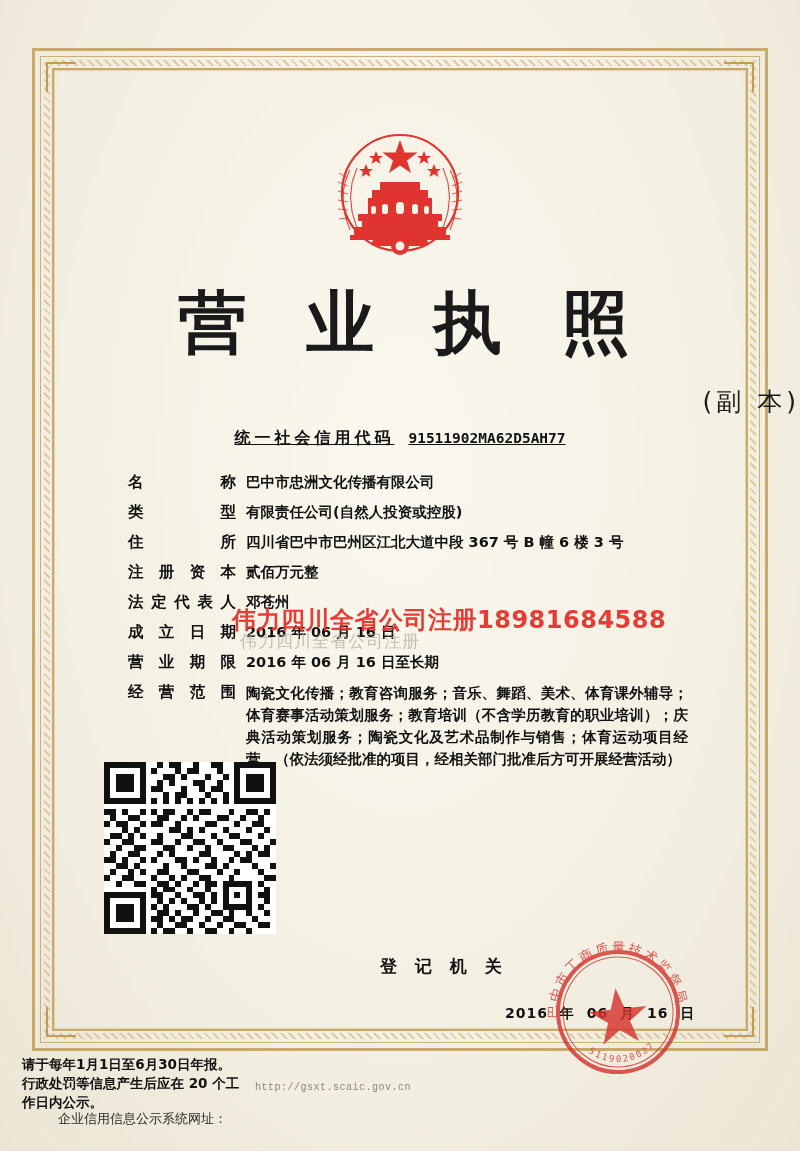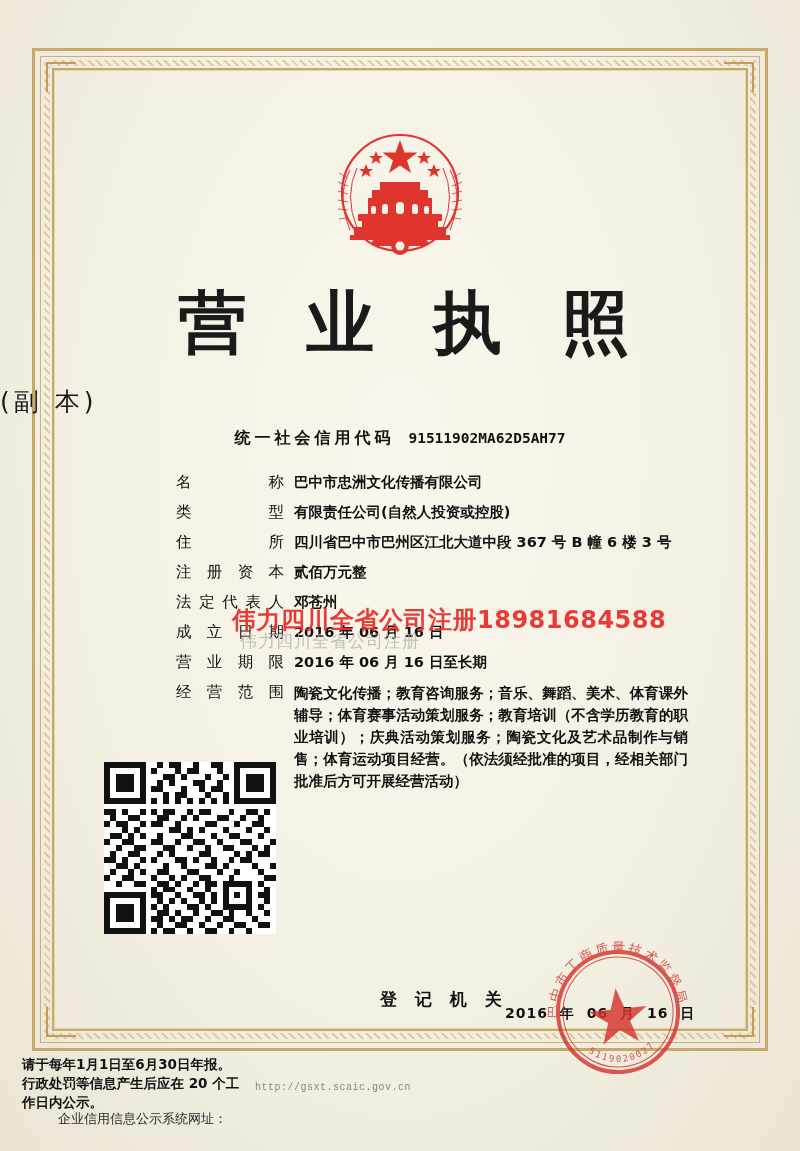--- a/index.html
+++ b/index.html
@@ -59,41 +59,42 @@
     position:absolute;left:0;right:0;top:278px;
     text-align:center;
     font-family:"DejaVu Sans","Liberation Sans",sans-serif;
     font-size:68px;font-weight:bold;letter-spacing:18px;
     color:#1a1a1a;
     text-indent:18px;
     padding-left:8px;
   }
   #subtitle{
     position:absolute;left:0;right:0;top:385px;
-    text-align:left;font-size:25px;color:#1a1a1a;letter-spacing:4px;
+    text-align:right;font-size:25px;color:#1a1a1a;letter-spacing:4px;
   }
   #credit-code{
     position:absolute;left:0;right:0;top:428px;
     text-align:center;font-size:16px;font-weight:bold;color:#111;
     letter-spacing:1.5px;
+    text-decoration:underline;
   }
   #credit-code .lbl{letter-spacing:4px;}
   #credit-code .val{margin-left:14px;font-family:"DejaVu Sans Mono","Liberation Mono",monospace;letter-spacing:0;}
 
   
   #fields{
     position:absolute;left:128px;top:472px;width:560px;
     font-size:15px;color:#111;
   }
   .row{display:flex;align-items:flex-start;margin-bottom:9px;}
   .lab{
     width:118px;flex:0 0 118px;
-    font-weight:normal;font-size:15.5px;color:#111;
+    font-weight:bold;font-size:15.5px;color:#111;
     text-align:justify;text-align-last:justify;
-    padding-right:10px;box-sizing:border-box;margin-left:48px;
+    padding-right:10px;box-sizing:border-box;
   }
   .val{
     flex:1;font-weight:bold;font-size:14.5px;line-height:20px;color:#111;
   }
   .val.scope{line-height:22px;text-align:justify;}
   .row.reg{margin-bottom:9px;}
 
   
   #adtext{
     position:absolute;left:232px;top:604px;
@@ -110,21 +111,21 @@
 
   
   #qr{
     position:absolute;left:104px;top:762px;width:172px;height:172px;
     background:#fff;
   }
 
   
   #authority{
     position:absolute;left:380px;top:955px;
-    font-size:17px;font-weight:bold;letter-spacing:6px;color:#111;margin-top:33px;
+    font-size:17px;font-weight:bold;letter-spacing:6px;color:#111;
   }
   #date-line{
     position:absolute;left:505px;top:1005px;
     font-size:14px;color:#111;font-weight:bold;letter-spacing:1px;
     white-space:nowrap;
   }
   #date-line span{margin-right:6px;}
 
   
   #seal{

